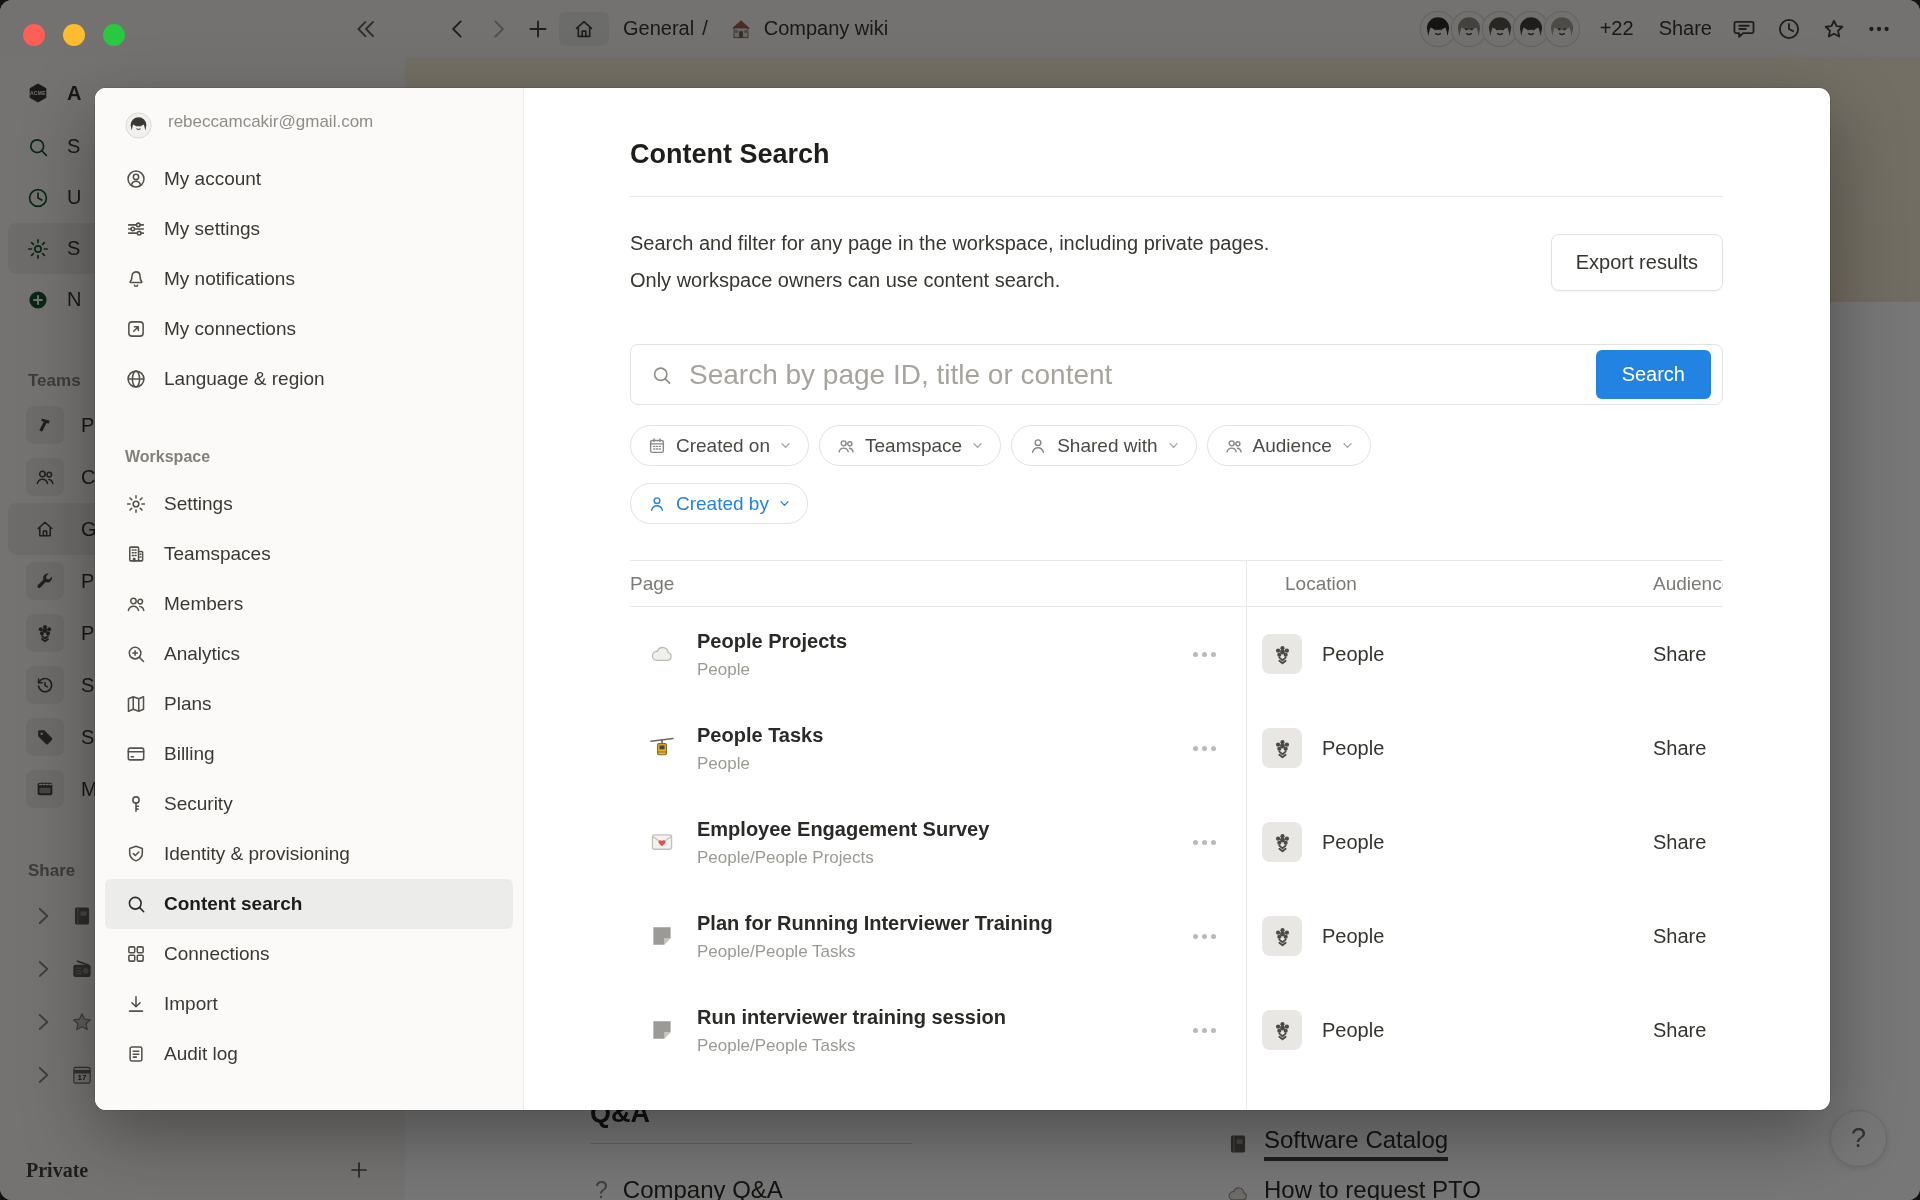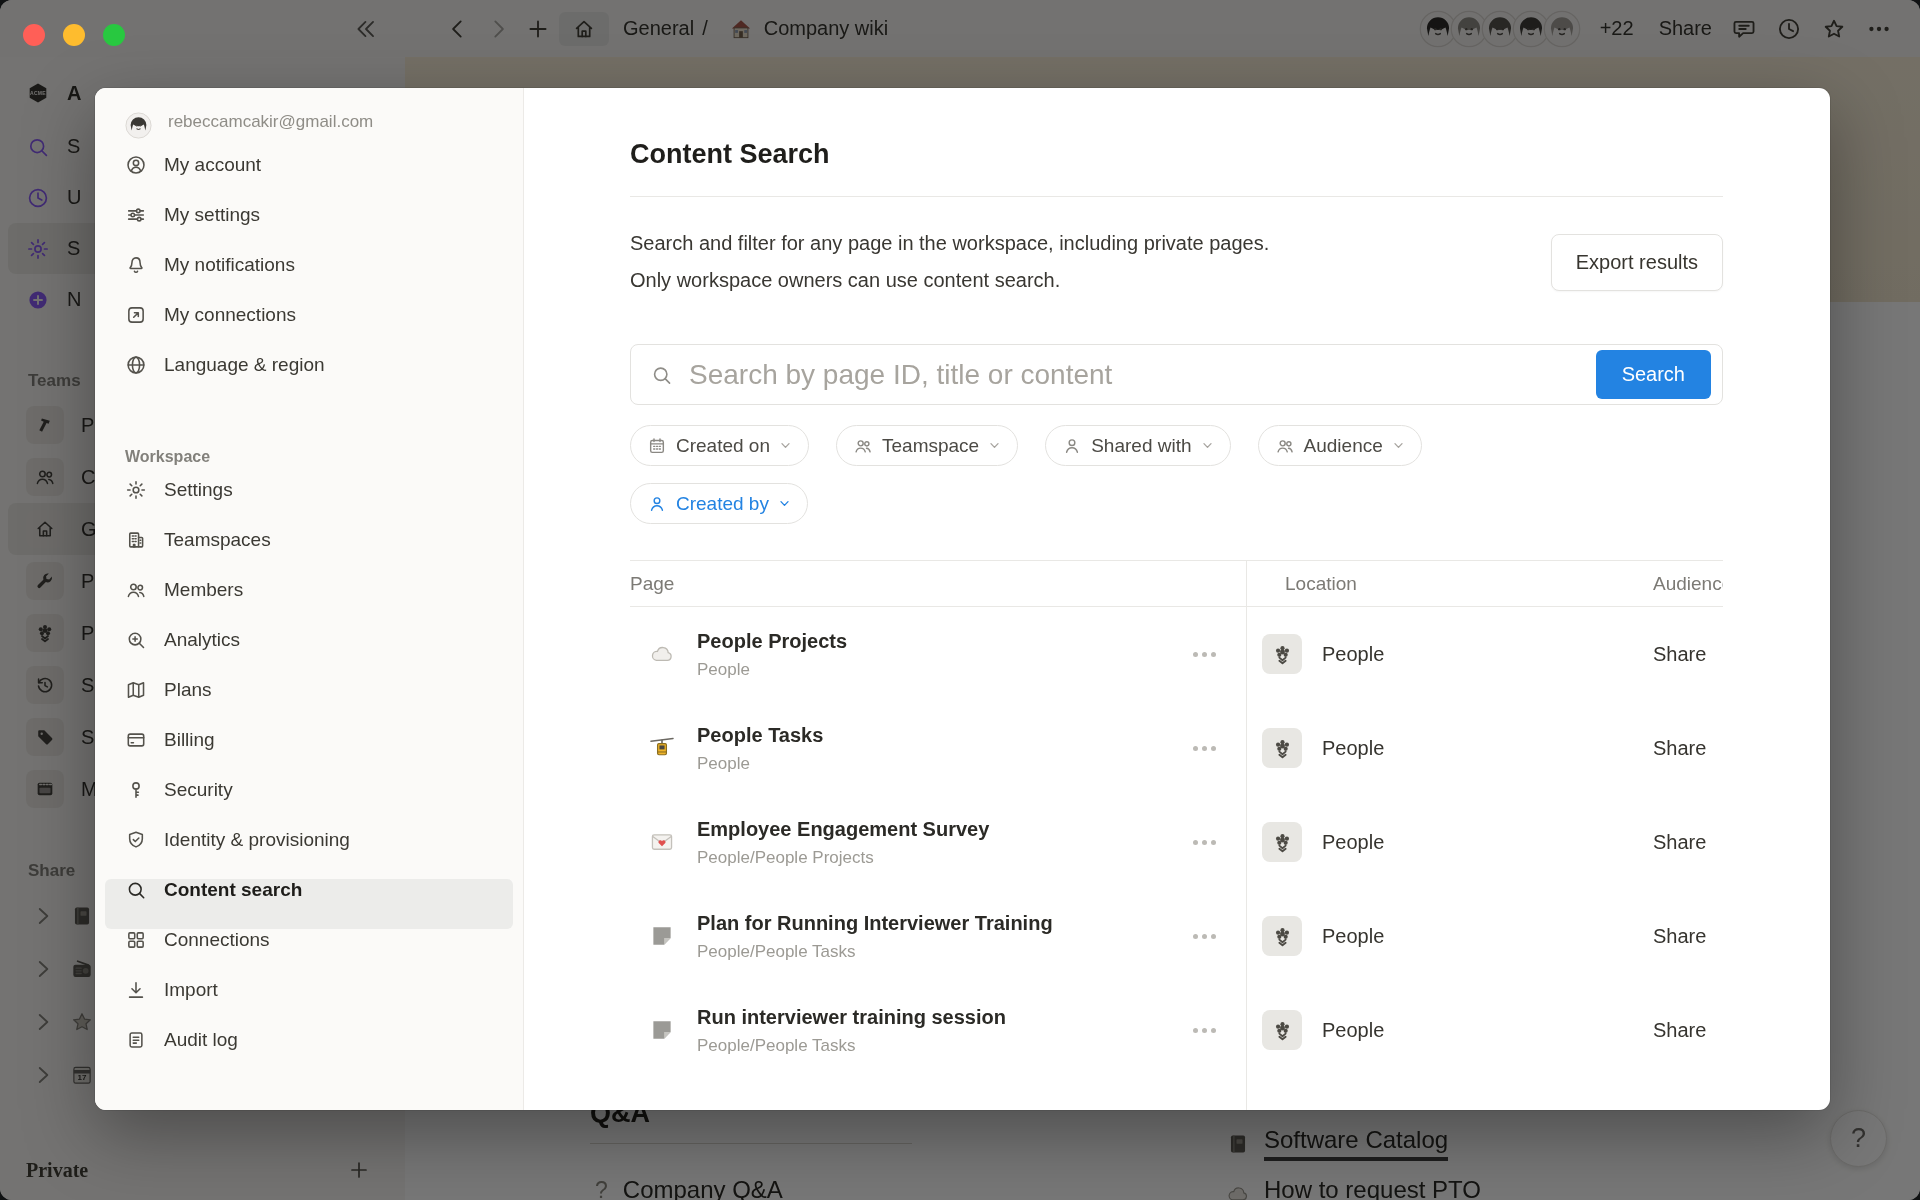--- a/index.html
+++ b/index.html
@@ -29,21 +29,21 @@
   .ov-count { font-size:20px; color:#37352f; }
   .share-btn { font-size:20px; color:#37352f; margin-left:6px; }
 
   
   .traffic { position:absolute; left:23px; top:24px; display:flex; gap:18px; z-index:40; }
   .traffic span { width:22px; height:22px; border-radius:50%; display:block; }
 
   
   .app-sidebar { position:absolute; left:0; top:57px; width:405px; bottom:0; background:#f6f5f2; }
   .bs-row { display:flex; align-items:center; height:51px; padding-left:26px; gap:17px; color:#36342f; font-size:20px; }
-  .bs-row .ic { width:24px; height:24px; color:#8b5cf6; flex:none; }
+  .bs-row .ic { width:24px; height:24px; color:#14532d; flex:none; }
   .bs-row.hl { background:#e7e5e1; border-radius:8px; margin:0 8px; padding-left:18px; }
   .ws-row { height:56px; margin-top:8px; }
   .ws-logo { width:34px; height:34px; flex:none; }
   .ws-name { font-size:20px; font-weight:600; color:#32312c; }
   .bs-section { font-size:17px; font-weight:600; color:#83817b; padding-left:28px; margin-top:46px; margin-bottom:8px; }
   .team-row { height:52px; }
   .team-tile { width:38px; height:38px; border-radius:8px; background:#e9e6e2; display:flex; align-items:center; justify-content:center; flex:none; }
   .team-tile .ic { width:22px; height:22px; color:#45433e; }
   .sh-row { height:53px; padding-left:30px; gap:13px; }
   .sh-row .chev { width:19px; height:19px; color:#84827c; flex:none; }
@@ -66,40 +66,40 @@
 
   
   .overlay { position:absolute; inset:0; background:rgba(0,0,0,0.53); z-index:20; }
 
   
   .modal { position:absolute; left:95px; top:88px; width:1735px; height:1022px; z-index:30; display:flex; border-radius:11px; background:#fff; box-shadow:0 0 0 1px rgba(0,0,0,0.08), 0 24px 70px rgba(0,0,0,0.35); overflow:hidden; }
   .modal-side { width:429px; flex:none; background:#fbfaf8; border-right:1px solid #eceae7; padding-top:24px; }
   .acct-row { display:flex; align-items:flex-start; gap:16px; padding:0 30px; height:36px; margin-bottom:6px; }
   .acct-avatar { width:27px; height:27px; border-radius:50%; overflow:hidden; flex:none; }
   .acct-email { font-size:17px; color:#8f8d87; }
-  .sm-item { display:flex; height:50px; margin:0 10px; padding-left:20px; gap:17px; border-radius:6px; font-size:19px; color:#3b3933; }
+  .sm-item { display:flex; align-items:center; height:50px; margin:0 10px; padding-left:20px; gap:17px; border-radius:6px; font-size:19px; color:#3b3933; }
   .sm-item .sm-ic { width:22px; height:22px; color:#54524c; flex:none; }
   .sm-item.active { background:#ececea; font-weight:700; color:#1d1c19; }
   .sm-item.active .sm-ic { color:#2b2a26; }
   .sm-section { font-size:16px; font-weight:700; color:#82807b; margin:44px 0 13px 30px; }
 
   .modal-main { flex:1; display:flex; flex-direction:column; padding:50px 107px 0 106px; min-width:0; }
   .cs-title { font-size:27px; font-weight:600; color:#1f1e1b; line-height:32px; flex:none; }
   .cs-divider { height:1px; background:#e9e8e5; margin-top:26px; flex:none; }
   .desc-row { display:flex; align-items:center; margin-top:28px; flex:none; }
   .desc { font-size:20px; line-height:37px; color:#393732; }
   .export-btn { margin-left:auto; flex:none; background:#fff; border:1px solid #e3e2df; border-radius:8px; height:57px; padding:0 24px; font-size:20px; color:#37352f; display:flex; align-items:center; box-shadow:0 1px 2px rgba(0,0,0,0.04); }
 
   .search-row { position:relative; margin-top:45px; flex:none; }
   .search-input { width:100%; height:61px; border:1px solid #e3e2df; border-radius:8px; padding:0 150px 0 58px; font-size:28px; color:#37352f; background:#fff; outline:none; font-family:"Liberation Sans",sans-serif; }
   .search-input::placeholder { color:#a7a49e; }
   .search-ic { position:absolute; left:20px; top:50%; transform:translateY(-50%); width:23px; height:23px; color:#8f8d88; }
   .search-btn { position:absolute; right:12px; top:6px; height:49px; padding:0 26px; border:none; border-radius:6px; background:var(--blue,#2383e2); color:#fff; font-size:20px; font-weight:500; font-family:"Liberation Sans",sans-serif; }
 
-  .chip-row { display:flex; gap:27px; margin-top:20px; flex:none; }
+  .chip-row { display:flex; gap:10px; margin-top:20px; flex:none; }
   .chip-row.second { margin-top:17px; }
   .chip { display:flex; align-items:center; gap:9px; height:41px; border:1px solid #e3e2df; border-radius:21px; padding:0 16px; font-size:19px; color:#4c4a45; background:#fff; }
   .chip .c-ic { width:20px; height:20px; color:#8a8883; flex:none; }
   .chip .c-chev { width:13px; height:13px; color:#a8a5a0; flex:none; }
   .chip.active { color:var(--blue,#2383e2); }
   .chip.active .c-ic, .chip.active .c-chev { color:var(--blue,#2383e2); }
 
   .table-region { margin-top:36px; flex:1; position:relative; min-height:0; }
   .table-region::after { content:''; position:absolute; left:616px; top:0; bottom:0; width:1px; background:#e9e8e5; }
   .t-head { display:grid; grid-template-columns:616px 407px 70px; height:47px; align-items:center; border-top:1px solid #e9e8e5; border-bottom:1px solid #e9e8e5; font-size:19px; color:#7c7a75; }

